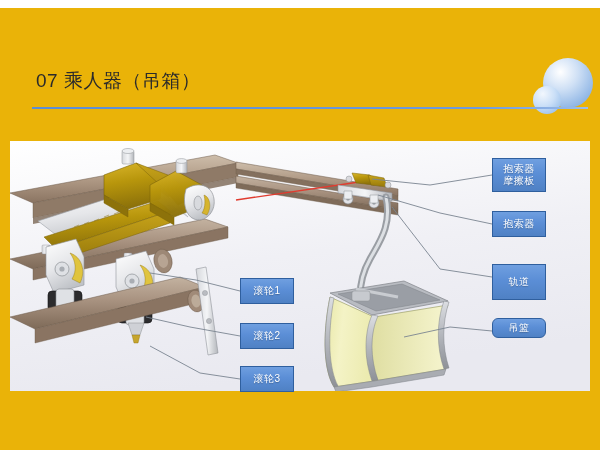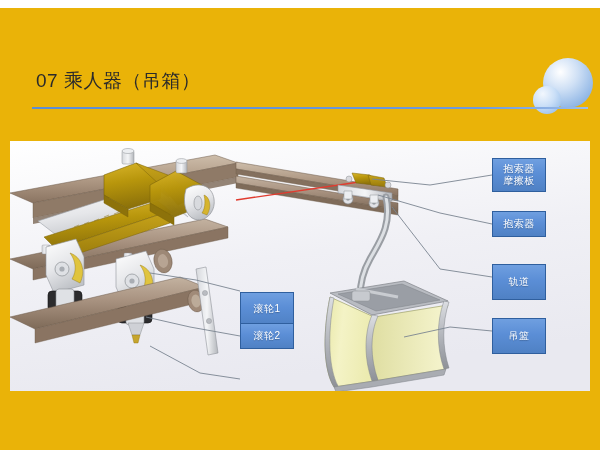--- a/index.html
+++ b/index.html
@@ -301,34 +301,37 @@
         <path d="M240,238 L200,232 L150,205"></path>
 
         <path d="M492,34 L430,44 L372,38"></path>
         <path d="M492,83 L440,72 L378,54"></path>
         <path d="M492,136 L440,128 L392,66"></path>
         <path d="M492,190 L450,186 L404,196"></path>
       </g>
     </svg>
   </div>
 
-  <div class="callout" style="left:240px; top:284px; width:54px; height:34px;">
+  <div class="callout" style="left:240px; top:270px; width:54px; height:26px;">
     <span>滚轮1</span>
   </div>
   <div class="callout" style="left:240px; top:315px; width:54px; height:26px;">
     <span>滚轮2</span>
+  </div>
+  <div class="callout" style="left:240px; top:358px; width:54px; height:26px;">
+    <span>滚轮3</span>
   </div>
 
   <div class="callout two-line" style="left:492px; top:150px; width:54px; height:34px; flex-direction:column;">
     <span>抱索器</span>
     <span>摩擦板</span>
   </div>
   <div class="callout" style="left:492px; top:203px; width:54px; height:26px;">
     <span>抱索器</span>
   </div>
   <div class="callout" style="left:492px; top:256px; width:54px; height:36px;">
     <span>轨道</span>
   </div>
-  <div class="callout" style="left:492px; top:310px; width:54px; height:36px;">
+  <div class="callout" style="left:492px; top:310px; width:54px; height:20px;border-radius:6px;">
     <span>吊篮</span>
   </div>
 
 </div>
 
 </body></html>

